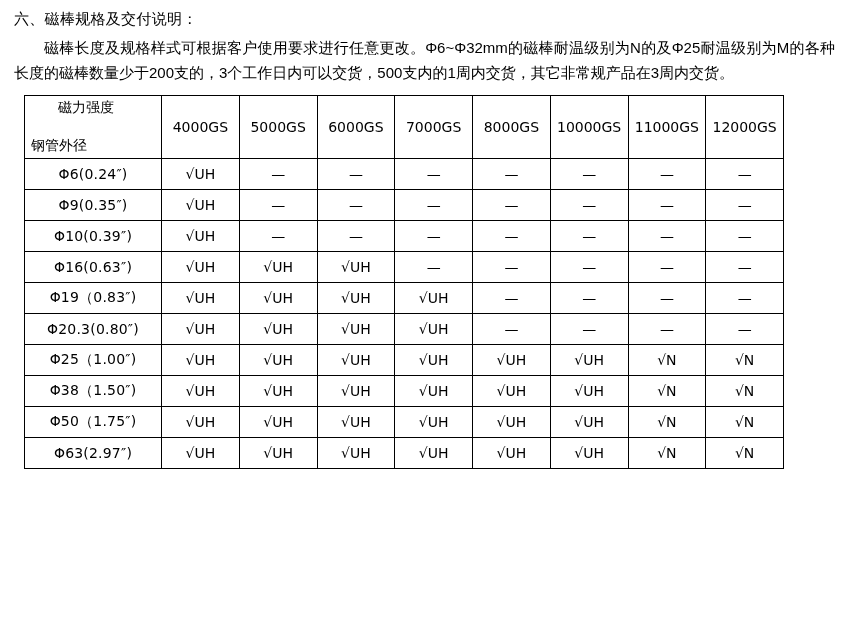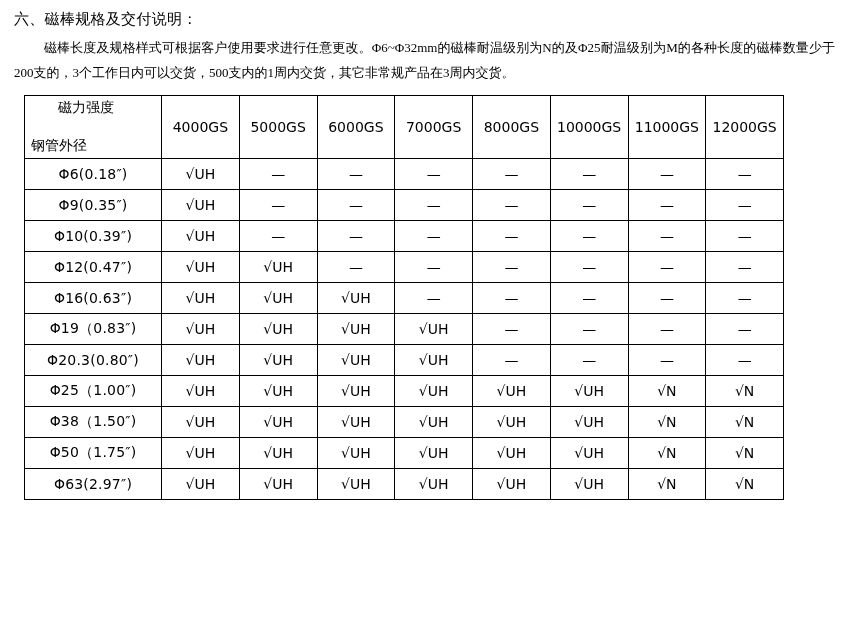--- a/index.html
+++ b/index.html
@@ -21,26 +21,26 @@
     box-sizing: border-box;
     padding: 8px 12px 0 12px;
   }
   .section-title {
     font-size: 15px;
     font-family: "DejaVu Sans", "Liberation Sans", sans-serif;
     letter-spacing: 0.3px;
     margin: 2px 0 6px 2px;
   }
   .para {
-    font-size: 13px;
+    font-size: 15px;
     line-height: 25px;
     text-align: justify;
     text-indent: 30px;
     margin: 4px 2px 10px 2px;
-    font-family: Liberation Serif, serif;
+    font-family: Liberation Sans, sans-serif;
   }
   table.spec {
     border-collapse: collapse;
     width: 760px;
     margin-left: 12px;
     table-layout: fixed;
   }
   table.spec td, table.spec th {
     border: 1px solid #000000;
     font-weight: normal;
@@ -109,21 +109,21 @@
           <th>6000GS</th>
           <th>7000GS</th>
           <th>8000GS</th>
           <th>10000GS</th>
           <th>11000GS</th>
           <th>12000GS</th>
         </tr>
     </thead>
     <tbody>
         <tr>
-          <td class="rowhead">Φ6(0.18″)</td>
+          <td class="rowhead">Φ6(0.24″)</td>
           <td class="cell">√UH</td>
           <td class="dash">—</td>
           <td class="dash">—</td>
           <td class="dash">—</td>
           <td class="dash">—</td>
           <td class="dash">—</td>
           <td class="dash">—</td>
           <td class="dash">—</td>
         </tr>
         <tr>
@@ -134,31 +134,20 @@
           <td class="dash">—</td>
           <td class="dash">—</td>
           <td class="dash">—</td>
           <td class="dash">—</td>
           <td class="dash">—</td>
         </tr>
         <tr>
           <td class="rowhead">Φ10(0.39″)</td>
           <td class="cell">√UH</td>
           <td class="dash">—</td>
-          <td class="dash">—</td>
-          <td class="dash">—</td>
-          <td class="dash">—</td>
-          <td class="dash">—</td>
-          <td class="dash">—</td>
-          <td class="dash">—</td>
-        </tr>
-        <tr>
-          <td class="rowhead">Φ12(0.47″)</td>
-          <td class="cell">√UH</td>
-          <td class="cell">√UH</td>
           <td class="dash">—</td>
           <td class="dash">—</td>
           <td class="dash">—</td>
           <td class="dash">—</td>
           <td class="dash">—</td>
           <td class="dash">—</td>
         </tr>
         <tr>
           <td class="rowhead">Φ16(0.63″)</td>
           <td class="cell">√UH</td>

